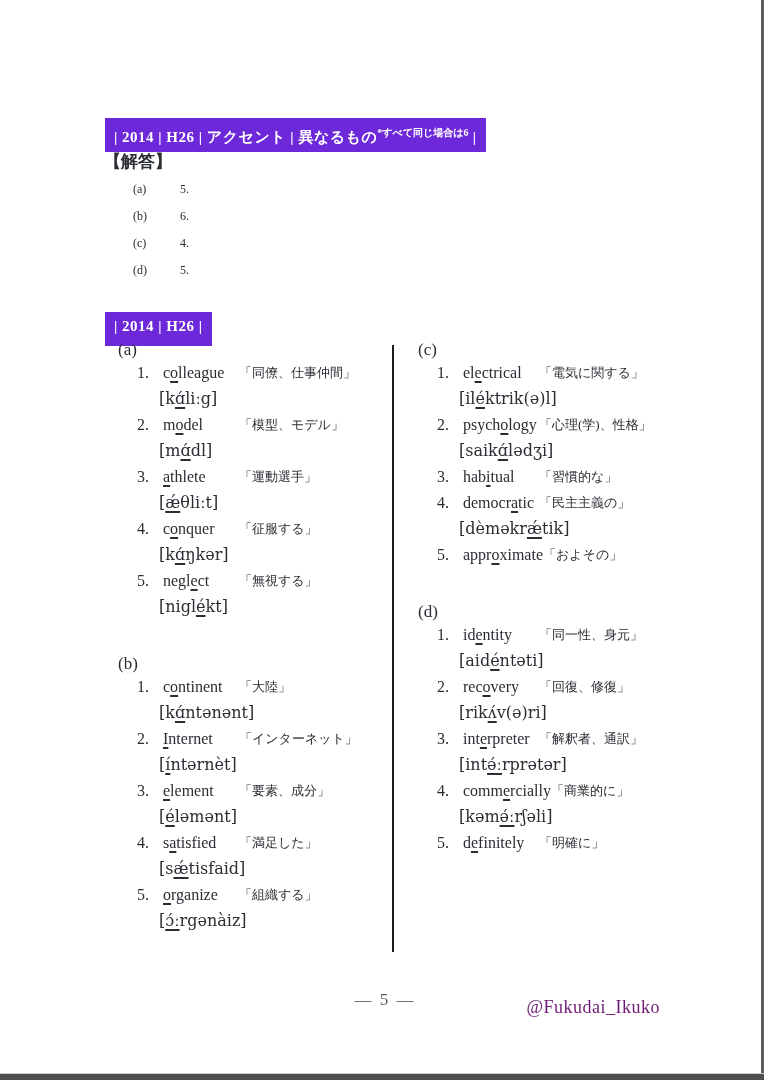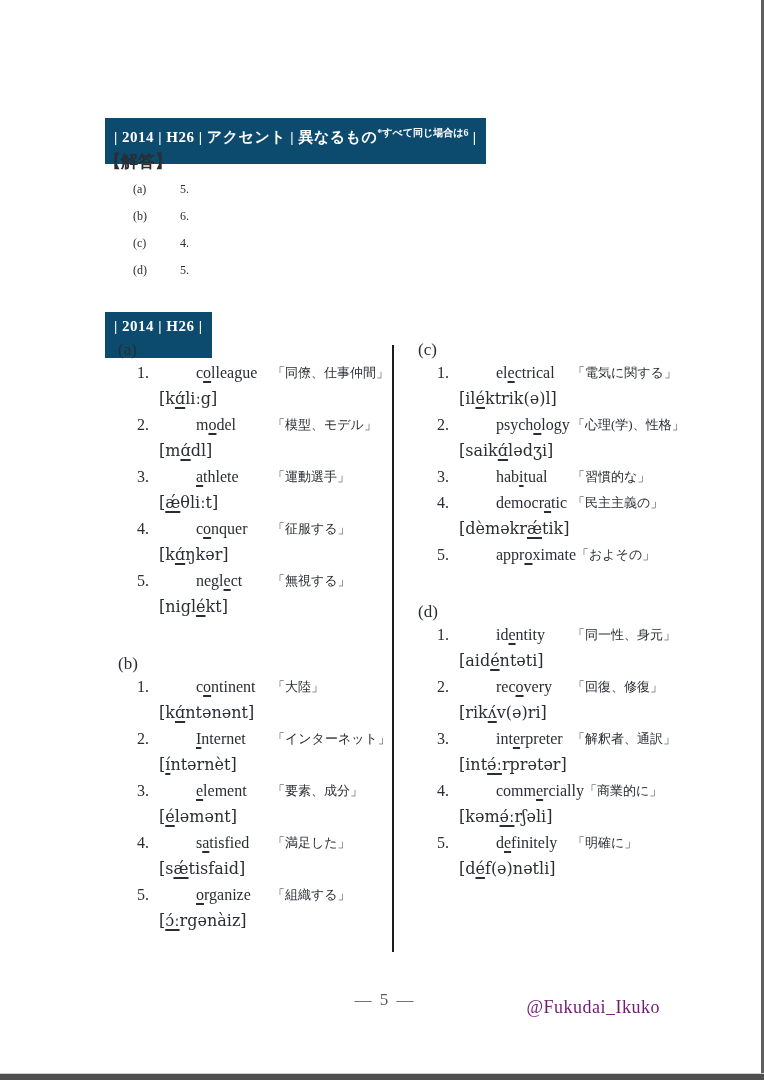--- a/index.html
+++ b/index.html
@@ -17,22 +17,22 @@
   .edge-right{
     position:absolute;top:0;right:0;width:3px;height:1080px;
     background:#5f5f5f;
   }
   .edge-bottom{
     position:absolute;left:0;bottom:0;width:764px;height:6px;
     background:#4f4f4f;border-top:1px solid #cccccc;
   }
   .header-bar{
     position:absolute;left:105px;
-    background:#0c4a6e;color:#ffffff;
-    font-weight:bold;font-size:15px;line-height:29px;height:46px;
+    background:#6d28d9;color:#ffffff;
+    font-weight:bold;font-size:15px;line-height:29px;height:34px;
     padding:0 9px;letter-spacing:0.5px;white-space:nowrap;
   }
   #bar1{top:118px;}
   #bar2{top:312px;}
   .header-bar sup{
     font-size:10px;font-weight:bold;vertical-align:6px;letter-spacing:0;
   }
   .kaitou{
     position:absolute;left:104px;top:150px;
     font-size:17px;font-weight:600;
@@ -44,21 +44,21 @@
   #col-left{left:118px;width:272px;}
   #col-right{left:418px;width:290px;}
   .divider{
     position:absolute;left:392px;top:345px;width:2px;height:607px;
     background:#1c1c1c;
   }
   .sec-label{font-size:17px;line-height:20px;height:20px;}
   .sec + .sec{margin-top:34px;}
   .item .line1{display:flex;line-height:26px;font-size:16px;}
   .item .num{flex:0 0 26px;margin-left:19px;}
-  .item .word{min-width:76px;white-space:nowrap;margin-left:33px;}
+  .item .word{min-width:76px;white-space:nowrap;}
   .item .meaning{white-space:nowrap;font-size:13px;}
   .item .line2{line-height:26px;margin-left:41px;font-size:16px;}
   .pron{font-family:"DejaVu Serif","Liberation Serif",serif;font-size:16px;}
   .u{
     text-decoration:underline;
     text-decoration-thickness:1.5px;
     text-underline-offset:3px;
   }
   .footer-pageno{
     position:absolute;left:105px;top:990px;width:560px;
@@ -251,21 +251,20 @@
             <span class="meaning">「商業的に」</span>
           </div>
           <div class="line2"><span class="pron">[kəm<span class="u">ə́ː</span>rʃəli]</span></div>
         </div>
         <div class="item">
           <div class="line1">
             <span class="num">5.</span>
             <span class="word">d<span class="u">e</span>finitely</span>
             <span class="meaning">「明確に」</span>
           </div>
-          <div class="line2"><span class="pron">[d<span class="u">é</span>f(ə)nətli]</span></div>
         </div>
       </section>
     </div>
 
   <div class="footer-pageno">— 5 —</div>
   <div class="footer-credit">@Fukudai_Ikuko</div>
 
   <div class="edge-right"></div>
   <div class="edge-bottom"></div>
 </div>

